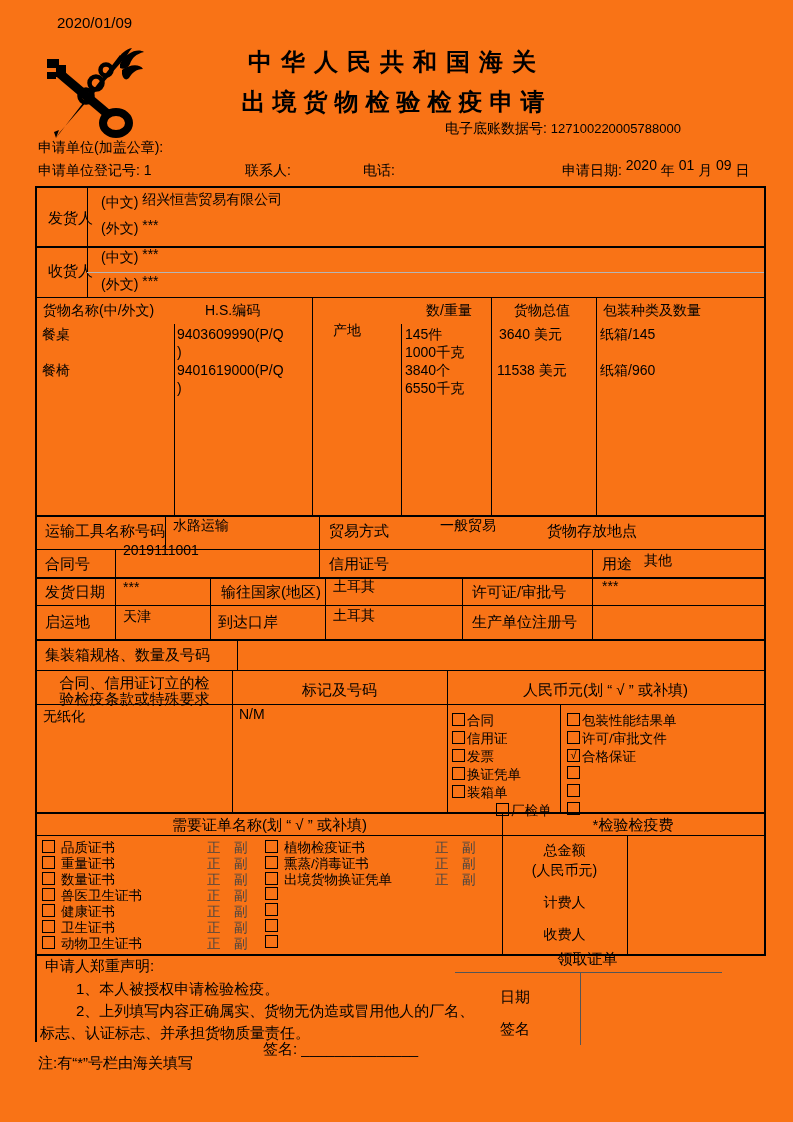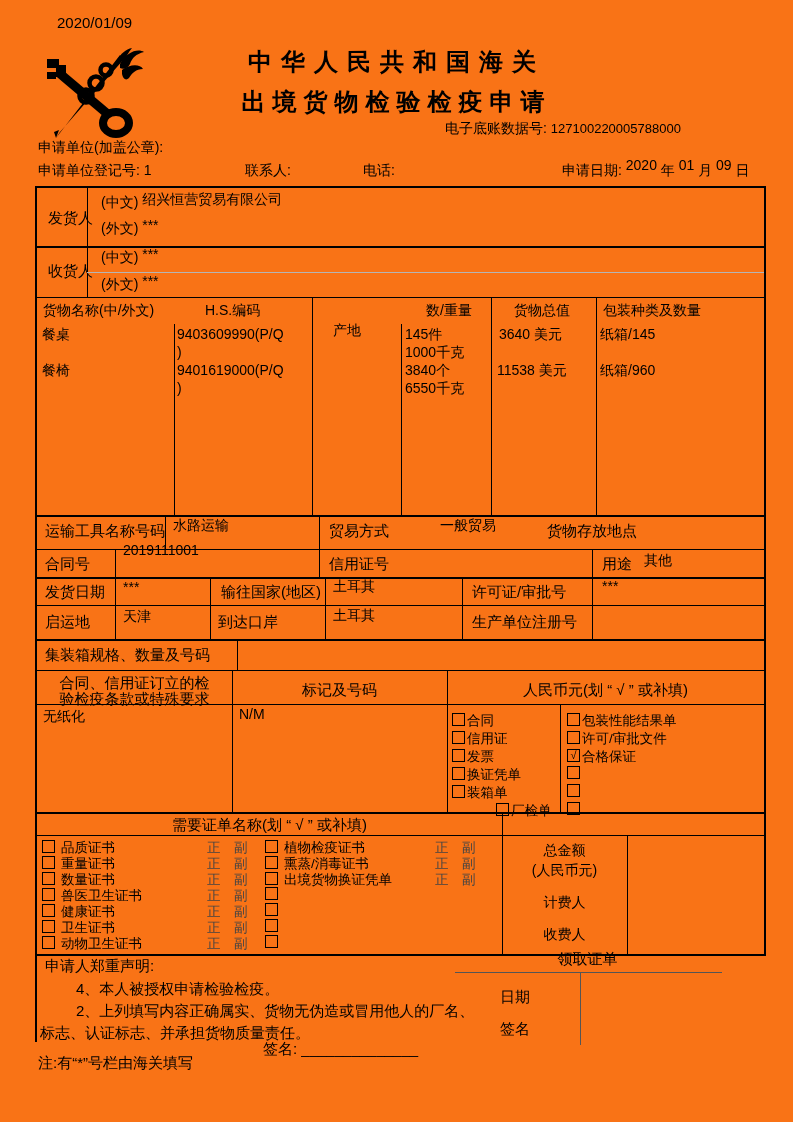--- a/index.html
+++ b/index.html
@@ -203,20 +203,21 @@
     <div class="doc-row" style="left:530px;top:524px;"><span class="cb"></span><span class="lbl">包装性能结果单</span></div>
     <div class="doc-row" style="left:530px;top:542px;"><span class="cb"></span><span class="lbl">许可/审批文件</span></div>
     <div class="doc-row" style="left:530px;top:560px;"><span class="cb">√</span><span class="lbl">合格保证</span></div>
     <div class="doc-row" style="left:530px;top:578px;"><span class="cb"></span></div>
     <div class="doc-row" style="left:530px;top:596px;"><span class="cb"></span></div>
     <div class="doc-row" style="left:530px;top:614px;"><span class="cb"></span></div>
 
     <div class="hl hl2" style="top:624px;"></div>
     <div class="vl" style="left:465px;top:624px;height:142px;"></div>
     <div class="abs f15 c" style="left:0;top:628px;width:465px;">需要证单名称(划 “ √ ” 或补填)</div>
+    <div class="abs f15 c" style="left:465px;top:628px;width:262px;">*检验检疫费</div>
     <div class="hl" style="top:647px;"></div>
     <div class="vl" style="left:590px;top:647px;height:119px;"></div>
 
     <div class="cert-row" style="left:5px;top:651px;">
         <span class="cert-cb"><span class="cb"></span></span>
         <span class="cert-lbl">品质证书</span>
         <span class="zf">正</span>
         <span class="zf">副</span>
       </div>
     <div class="cert-row" style="left:5px;top:667px;">
@@ -288,21 +289,21 @@
       </div>
 
     <div class="feelbl" style="top:654px;">总金额</div>
     <div class="feelbl" style="top:674px;">(人民币元)</div>
     <div class="feelbl" style="top:706px;">计费人</div>
     <div class="feelbl" style="top:738px;">收费人</div>
   </div>
 
   <div class="abs" style="left:35px;top:952px;width:2px;height:90px;background:#000;"></div>
   <div class="abs f15" style="left:45px;top:957px;">申请人郑重声明:</div>
-  <div class="abs f15" style="left:76px;top:980px;">4、本人被授权申请检验检疫。</div>
+  <div class="abs f15" style="left:76px;top:980px;">1、本人被授权申请检验检疫。</div>
   <div class="abs f15" style="left:76px;top:1002px;">2、上列填写内容正确属实、货物无伪造或冒用他人的厂名、</div>
   <div class="abs f15" style="left:40px;top:1024px;">标志、认证标志、并承担货物质量责任。</div>
   <div class="abs f15" style="left:263px;top:1040px;">
     <span>签名:</span>
     <span>______________</span>
   </div>
 
   <div class="abs f15 c" style="left:455px;top:950px;width:265px;">领取证单</div>
   <div class="abs" style="left:455px;top:972px;width:267px;height:1px;background:#555;"></div>
   <div class="abs" style="left:580px;top:972px;width:1px;height:73px;background:#555;"></div>

